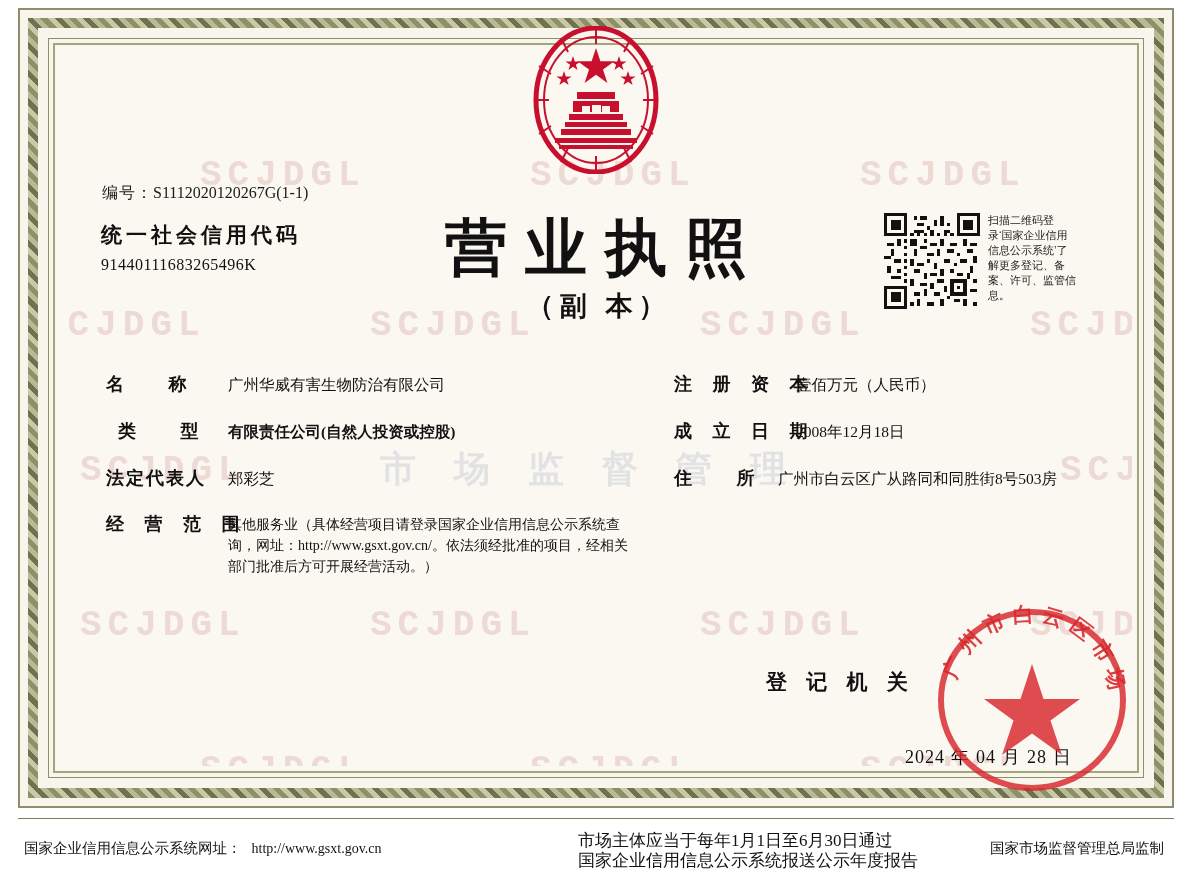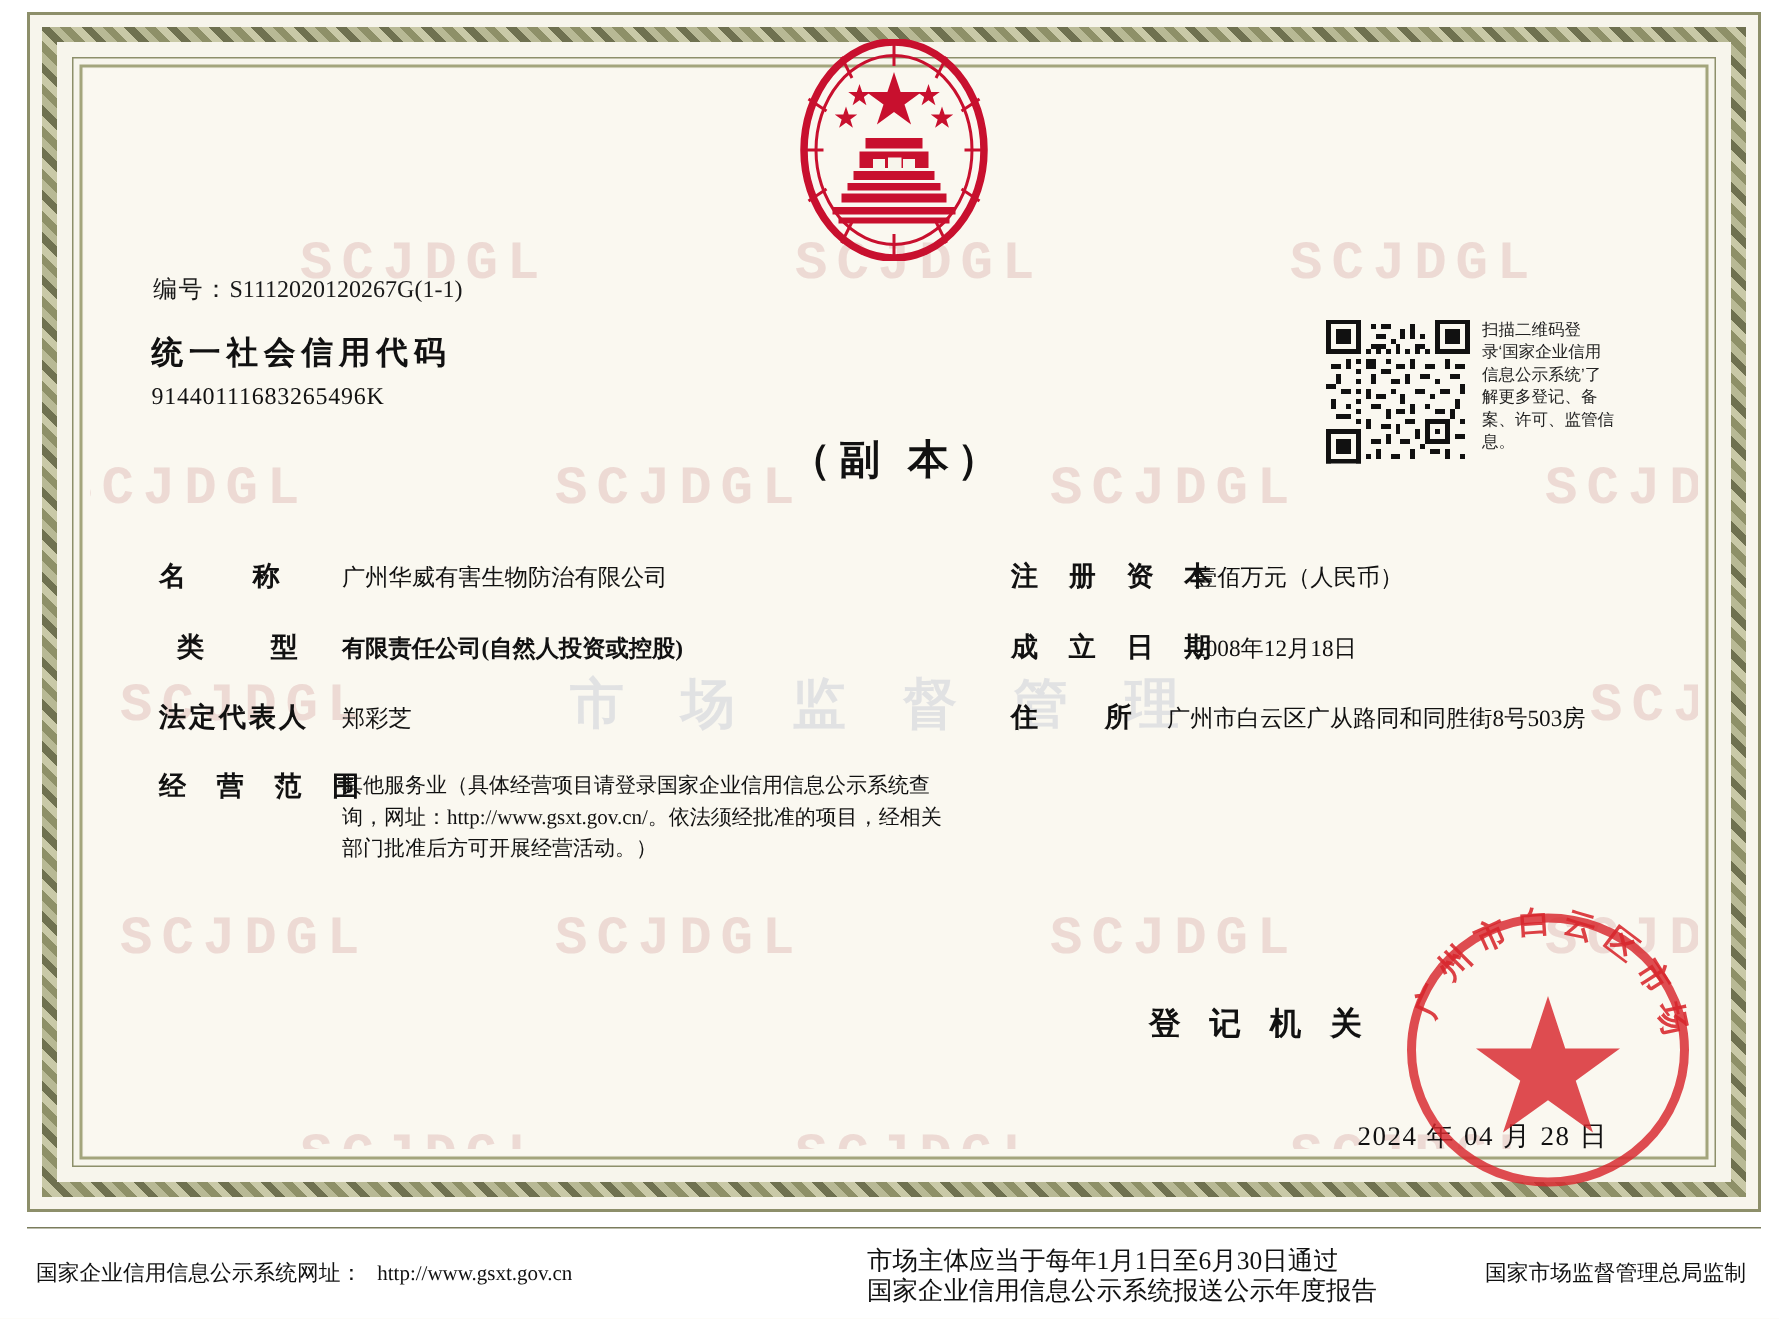--- a/index.html
+++ b/index.html
@@ -377,20 +377,21 @@
     </svg>
   </div>
 
   <div class="serial-no">
     <span class="label">编号：</span><span class="value">S1112020120267G(1-1)</span>
   </div>
 
   <div class="credit-label">统一社会信用代码</div>
   <div class="credit-code">91440111683265496K</div>
 
+  <div class="title">营业执照</div>
   <div class="subtitle">（副 本）</div>
 
   <div class="qr-block">
     <svg class="qr-img" viewBox="0 0 29 29" shape-rendering="crispEdges">
       <rect width="29" height="29" fill="#faf8f0"></rect>
       <g fill="#111111">
 
         <rect x="0" y="0" width="7" height="1"></rect>
           <rect x="0" y="6" width="7" height="1"></rect>
         <rect x="0" y="0" width="1" height="7"></rect>

